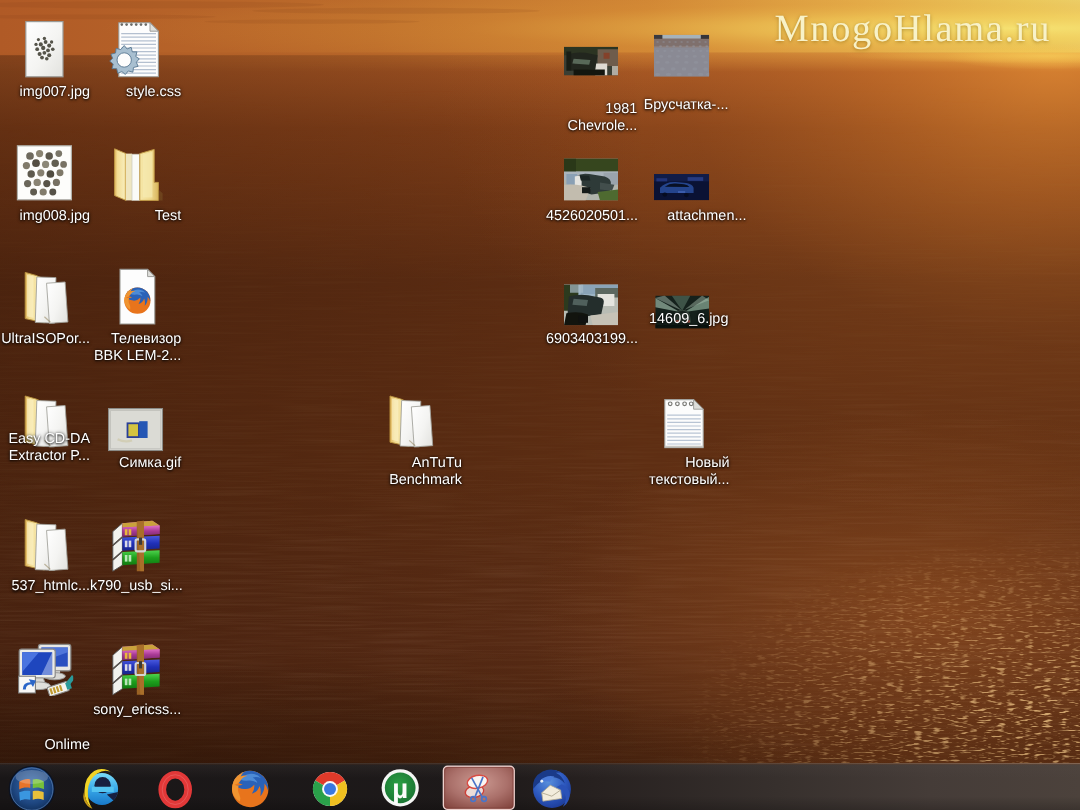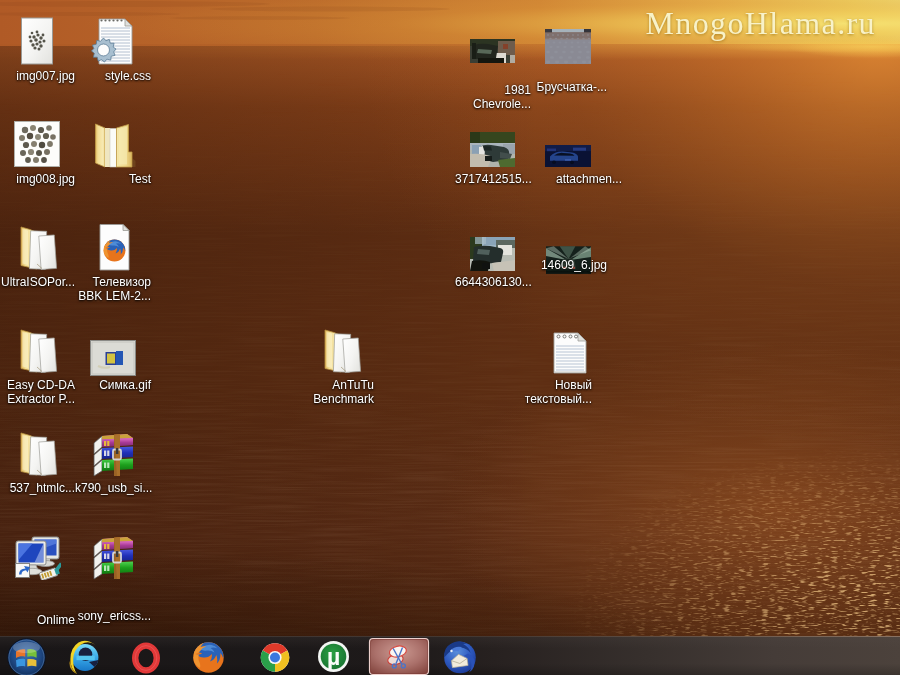--- a/index.html
+++ b/index.html
@@ -513,21 +513,21 @@
 <svg class="ic" style="position:absolute;left:89px;top:120px" width="48" height="48">
       <use href="#foldertest"></use>
     </svg>
 <div class="cell" style="left:75px;top:169px">
       <div class="lbl">Test</div>
     </div>
 <svg class="ic" style="position:absolute;left:470px;top:132px" width="45" height="35">
       <use href="#photoB"></use>
     </svg>
 <div class="cell" style="left:455px;top:169px">
-      <div class="lbl">3717412515...</div>
+      <div class="lbl">4526020501...</div>
     </div>
 <svg class="ic" style="position:absolute;left:545px;top:145px" width="46" height="22">
       <use href="#attach"></use>
     </svg>
 <div class="cell" style="left:546px;top:169px">
       <div class="lbl">attachmen...</div>
     </div>
 <svg class="ic" style="position:absolute;left:13px;top:223px" width="48" height="48">
       <use href="#folderdocs"></use>
     </svg>
@@ -537,50 +537,50 @@
 <svg class="ic" style="position:absolute;left:89px;top:223px" width="48" height="48">
       <use href="#ffdoc"></use>
     </svg>
 <div class="cell" style="left:75px;top:272px">
       <div class="lbl">Телевизор<br>BBK LEM-2...</div>
     </div>
 <svg class="ic" style="position:absolute;left:470px;top:237px" width="45" height="34">
       <use href="#photoC"></use>
     </svg>
 <div class="cell" style="left:455px;top:272px">
-      <div class="lbl">6644306130...</div>
+      <div class="lbl">6903403199...</div>
     </div>
 <svg class="ic" style="position:absolute;left:546px;top:246px" width="45" height="28">
       <use href="#rays"></use>
     </svg>
 <div class="cell" style="left:531px;top:255px">
       <div class="lbl">14609_6.jpg</div>
     </div>
 <svg class="ic" style="position:absolute;left:13px;top:326px" width="48" height="48">
       <use href="#folderdocs"></use>
     </svg>
-<div class="cell" style="left:-1px;top:375px">
+<div class="cell" style="left:-1px;top:355px">
       <div class="lbl">Easy CD-DA<br>Extractor P...</div>
     </div>
 <svg class="ic" style="position:absolute;left:90px;top:340px" width="46" height="36">
       <use href="#simthumb"></use>
     </svg>
 <div class="cell" style="left:75px;top:375px">
       <div class="lbl">Симка.gif</div>
     </div>
 <svg class="ic" style="position:absolute;left:317px;top:326px" width="48" height="48">
       <use href="#folderdocs"></use>
     </svg>
-<div class="cell" style="left:298px;top:375px">
+<div class="cell" style="left:309px;top:375px">
       <div class="lbl">AnTuTu<br>Benchmark</div>
     </div>
 <svg class="ic" style="position:absolute;left:545px;top:326px" width="48" height="48">
       <use href="#notepad"></use>
     </svg>
-<div class="cell" style="left:516px;top:375px">
+<div class="cell" style="left:532px;top:375px">
       <div class="lbl">Новый<br>текстовый...</div>
     </div>
 <svg class="ic" style="position:absolute;left:13px;top:429px" width="48" height="48">
       <use href="#folderdocs"></use>
     </svg>
 <div class="cell" style="left:-1px;top:478px">
       <div class="lbl">537_htmlc...</div>
     </div>
 <svg class="ic" style="position:absolute;left:89px;top:429px" width="48" height="48">
       <use href="#rar"></use>
@@ -590,21 +590,21 @@
     </div>
 <svg class="ic" style="position:absolute;left:13px;top:532px" width="48" height="48">
       <use href="#onlime"></use>
     </svg>
 <div class="cell" style="left:-1px;top:610px">
       <div class="lbl">Onlime</div>
     </div>
 <svg class="ic" style="position:absolute;left:89px;top:532px" width="48" height="48">
       <use href="#rar"></use>
     </svg>
-<div class="cell" style="left:75px;top:606px">
+<div class="cell" style="left:75px;top:581px">
       <div class="lbl">sony_ericss...</div>
     </div>
 </div>
 <div id="tbline"></div>
 <div id="taskbar">
 <svg width="900" height="39" viewBox="0 0 900 39" xmlns="http://www.w3.org/2000/svg">
 <defs>
 <radialGradient id="orbbg" cx="0.5" cy="0.42" r="0.72">
  <stop offset="0" stop-color="#3a6fb0"></stop>
           <stop offset="0.55" stop-color="#1e4680"></stop>

